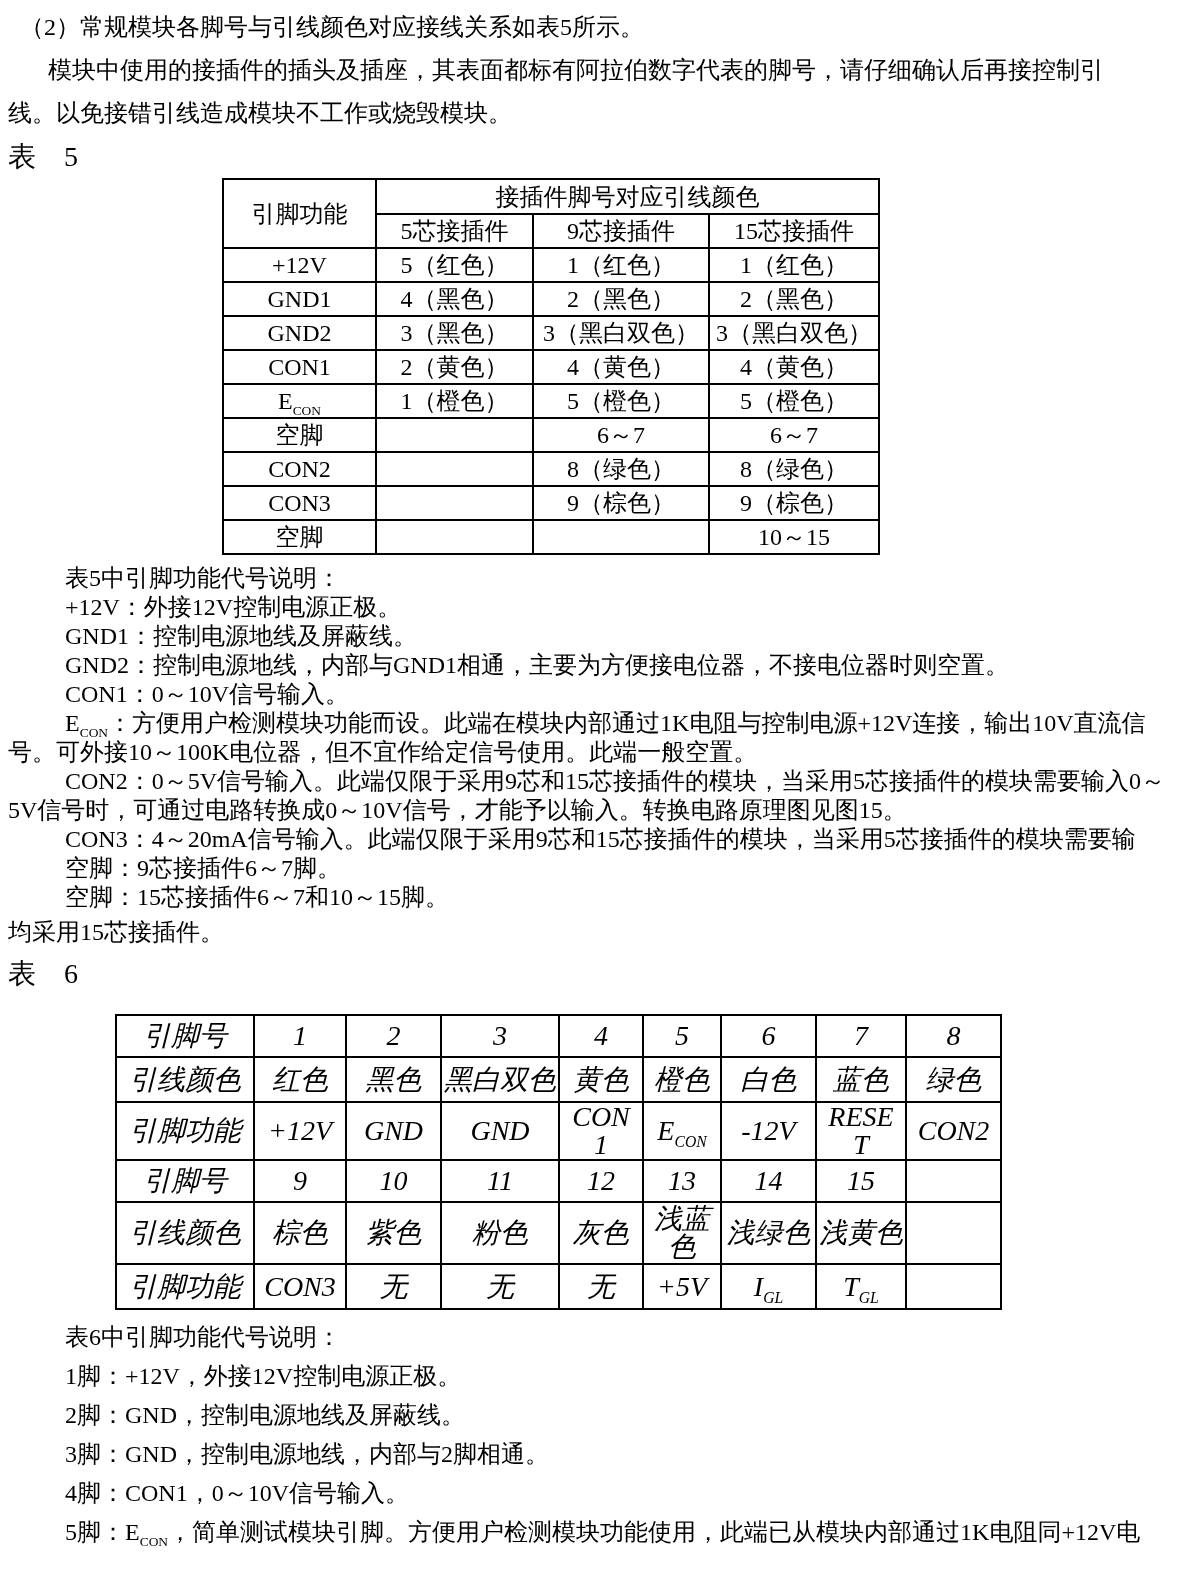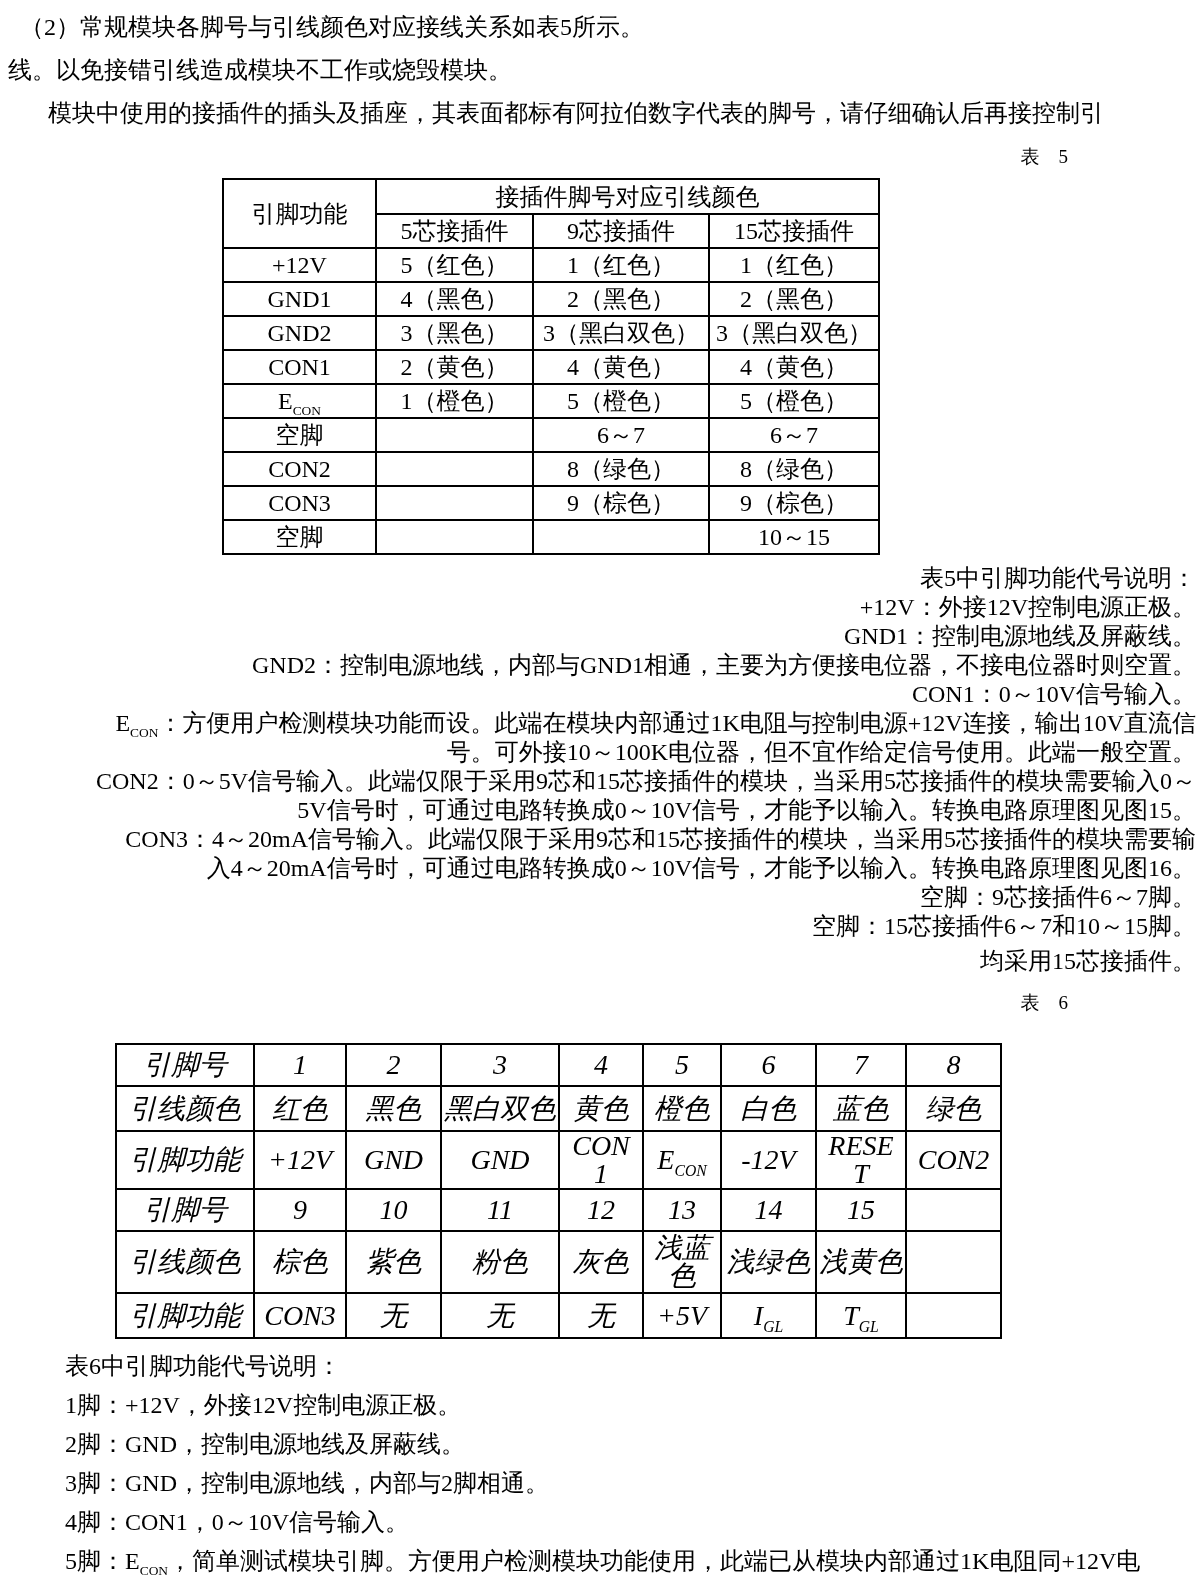--- a/index.html
+++ b/index.html
@@ -11,21 +11,21 @@
     overflow: hidden;
   }
   .page { padding: 6px 4px 0 8px; }
 
   
   .tline { font-size: 24px; line-height: 43px; white-space: nowrap; }
   .ind1 { padding-left: 12px; }
   .ind2 { padding-left: 40px; }
 
   
-  .caption { font-size: 19px; line-height: 43px; width: 1060px; text-align: right; white-space: pre; }
+  .caption { font-size: 28px; line-height: 43px; width: 1060px; text-align: left; white-space: pre; }
   .cap6 { line-height: 40px; margin-top: 7px; }
 
   
   table { border-collapse: collapse; table-layout: fixed; }
   td { border: 2px solid #000; text-align: center; vertical-align: middle; padding: 0; overflow: hidden; }
 
   .t5 { margin-left: 214px; width: 656px; font-size: 24px; }
   .t5 tr { height: 33px; }
   .t5 tr.h1 { height: 35px; }
   .t5 tr.h2 { height: 32px; }
@@ -34,39 +34,39 @@
   .t6 td { white-space: pre-line; line-height: 1.0; font-style: italic; }
   .t6 tr.r1 { height: 42px; }
   .t6 tr.r2 { height: 45px; }
   .t6 tr.r3 { height: 55px; }
   .t6 tr.r4 { height: 42px; }
   .t6 tr.r5 { height: 62px; }
   .t6 tr.r6 { height: 45px; }
 
   
   .notes5 { margin-top: 9px; }
-  .nline { font-size: 24px; line-height: 29px; white-space: nowrap; text-align: right; }
+  .nline { font-size: 24px; line-height: 29px; white-space: nowrap; }
   .indn { padding-left: 57px; }
   .gap-top { margin-top: 6px; }
 
   
   .notes6 { margin-top: 8px; }
   .bline { font-size: 24px; line-height: 39px; white-space: nowrap; }
 
   sub { font-size: 0.56em; line-height: 0; }
 </style>
 </head>
 <body>
 
 <div class="page">
 
   <div>
     <div class="tline ind1">（2）常规模块各脚号与引线颜色对应接线关系如表5所示。</div>
+    <div class="tline ind2">模块中使用的接插件的插头及插座，其表面都标有阿拉伯数字代表的脚号，请仔细确认后再接控制引</div>
     <div class="tline">线。以免接错引线造成模块不工作或烧毁模块。</div>
-    <div class="tline ind2">模块中使用的接插件的插头及插座，其表面都标有阿拉伯数字代表的脚号，请仔细确认后再接控制引</div>
     <div class="caption">表　5</div>
   </div>
 
   <table class="t5">
     <colgroup>
       <col style="width:153px">
         <col style="width:157px">
         <col style="width:176px">
         <col style="width:170px">
     </colgroup>
@@ -141,21 +141,20 @@
     <div class="nline indn">表5中引脚功能代号说明：</div>
     <div class="nline indn">+12V：外接12V控制电源正极。</div>
     <div class="nline indn">GND1：控制电源地线及屏蔽线。</div>
     <div class="nline indn">GND2：控制电源地线，内部与GND1相通，主要为方便接电位器，不接电位器时则空置。</div>
     <div class="nline indn">CON1：0～10V信号输入。</div>
     <div class="nline indn"><span>E</span><sub>CON</sub><span>：方便用户检测模块功能而设。此端在模块内部通过1K电阻与控制电源+12V连接，输出10V直流信</span></div>
     <div class="nline">号。可外接10～100K电位器，但不宜作给定信号使用。此端一般空置。</div>
     <div class="nline indn">CON2：0～5V信号输入。此端仅限于采用9芯和15芯接插件的模块，当采用5芯接插件的模块需要输入0～</div>
     <div class="nline">5V信号时，可通过电路转换成0～10V信号，才能予以输入。转换电路原理图见图15。</div>
     <div class="nline indn">CON3：4～20mA信号输入。此端仅限于采用9芯和15芯接插件的模块，当采用5芯接插件的模块需要输</div>
-    <div class="nline">入4～20mA信号时，可通过电路转换成0～10V信号，才能予以输入。转换电路原理图见图16。</div>
     <div class="nline indn">空脚：9芯接插件6～7脚。</div>
     <div class="nline indn">空脚：15芯接插件6～7和10～15脚。</div>
     <div class="nline gap-top">均采用15芯接插件。</div>
   </div>
 
   <div class="caption cap6">表　6</div>
 
   <table class="t6">
     <colgroup>
       <col style="width:138px">

